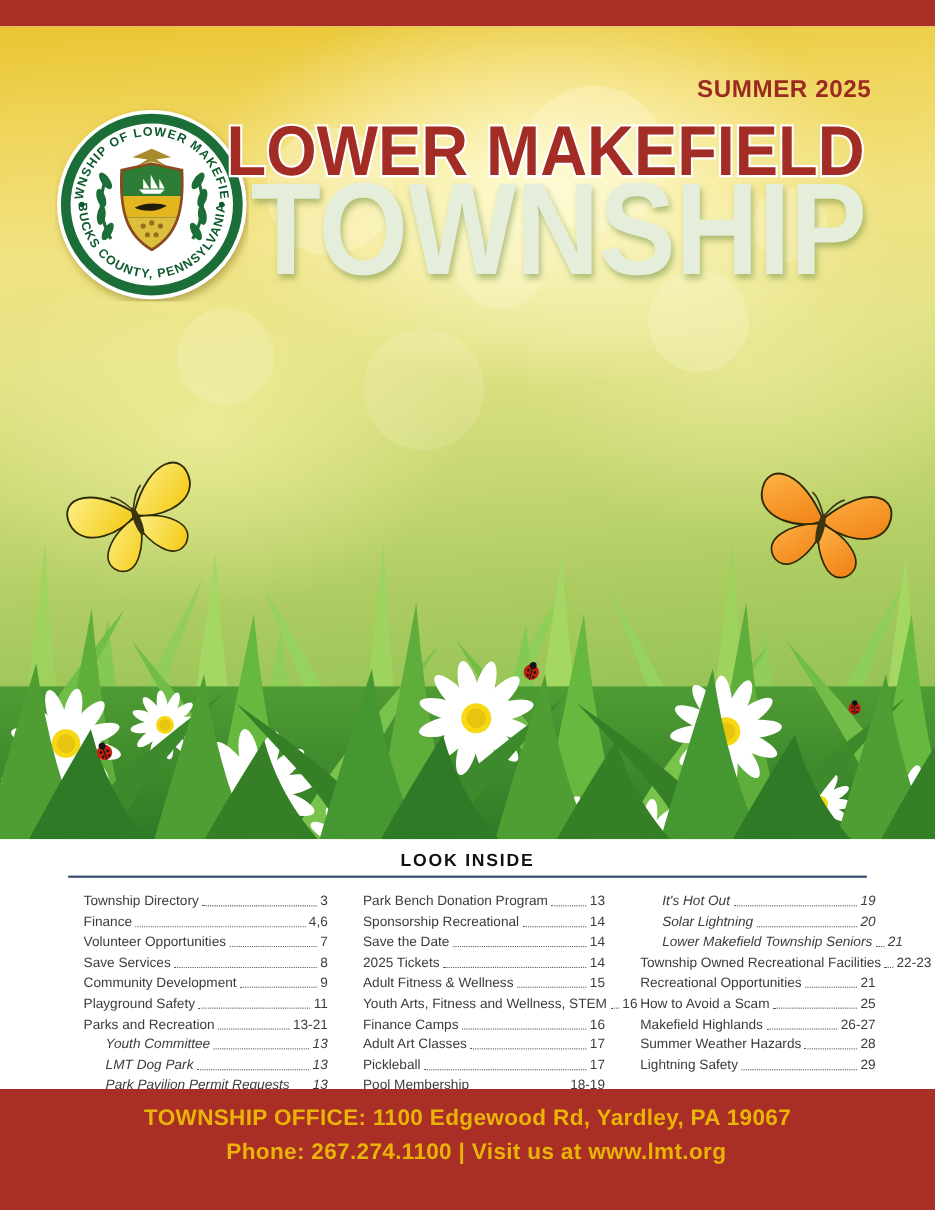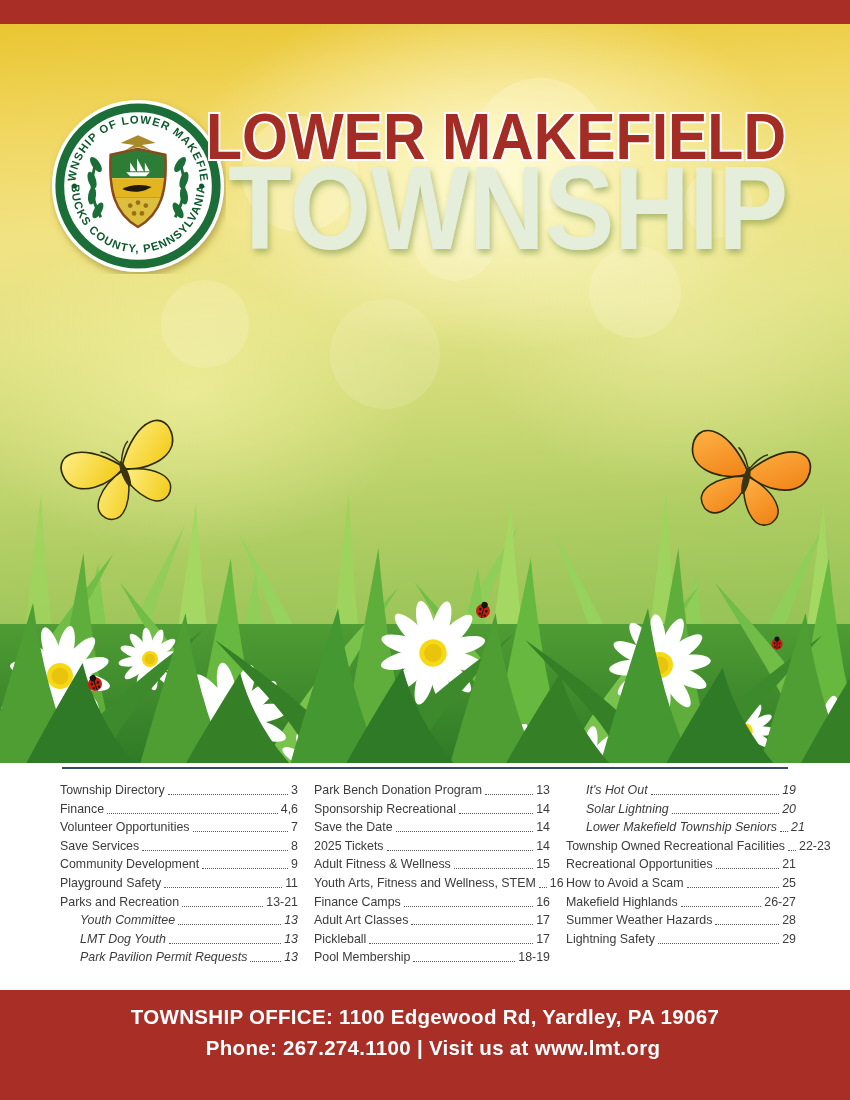--- a/index.html
+++ b/index.html
@@ -42,33 +42,33 @@
   .toc-section{position:absolute;left:0;top:763px;width:850px;height:227px;background:#ffffff;}
   .toc-heading{
     text-align:center;margin-top:11px;font-size:16px;font-weight:bold;
     letter-spacing:1.6px;color:#101010;
   }
   .toc-rule{margin:4px auto 0 auto;width:726px;height:2px;background:#34496b;}
   .toc-cols{
     display:grid;grid-template-columns:238px 236px 230px;column-gap:16px;
     padding:14px 0 0 60px;
   }
-  .toc-row{display:flex;align-items:baseline;margin-bottom:4.6px;font-size:12.4px;color:#3c3c3c;}
+  .toc-row{display:flex;align-items:baseline;margin-bottom:4.6px;font-size:12.4px;color:#3c3c3c;margin-left:16px;}
   .toc-row.indent{padding-left:20px;font-style:italic;}
   .toc-label{white-space:nowrap;}
   .toc-dots{
     flex:1;margin:0 3px 2px 3px;align-self:flex-end;
     border-bottom:1.6px dotted #5a5a5a;min-width:8px;
   }
   .toc-page{white-space:nowrap;}
 
   
   .footer{
     position:absolute;left:0;top:990px;width:850px;height:110px;background:#a82e26;
-    color:#ffffff;text-align:center;
+    color:#eab308;text-align:center;
   }
   .footer-line1{margin-top:15px;font-size:20.5px;font-weight:bold;letter-spacing:0.3px;}
   .footer-line2{margin-top:7px;font-size:20.5px;font-weight:bold;letter-spacing:0.3px;margin-left:16px;}
 
   .arc-text{font-size:11.6px;font-weight:bold;letter-spacing:1.1px;fill:#0e5a2c;font-family:"Liberation Sans",sans-serif;}
 </style>
 </head>
 <body>
 
 <div class="page">
@@ -210,20 +210,21 @@
         <use href="#b1" transform="translate(505,649) scale(2.3,0.34)" fill="#357f27"></use>
         <use href="#b1" transform="translate(665,644) scale(2.4,0.36)" fill="#2f7a26"></use>
         <use href="#b1" transform="translate(800,649) scale(2.2,0.34)" fill="#357f27"></use>
       </g>
 
       <use href="#ladybug" transform="translate(95,660) rotate(-20)"></use>
       <use href="#ladybug" transform="translate(483,587) rotate(15)"></use>
       <use href="#ladybug" transform="translate(777,620) scale(0.8)"></use>
     </svg>
 
+    <div class="issue">SUMMER 2025</div>
 
     <svg class="seal-wrap" viewBox="0 0 180 180">
       <defs>
         <path id="arcTop" d="M 26 90 A 64 64 0 0 1 154 90"></path>
         <path id="arcBot" d="M 22 90 A 68 68 0 0 0 158 90"></path>
         <clipPath id="shieldClip">
           <path d="M90 52 L118 58 C120 95 114 118 90 132 C66 118 60 95 62 58 Z"></path>
         </clipPath>
         <filter id="sealShadow" x="-20%" y="-20%" width="140%" height="140%">
           <feDropShadow dx="2" dy="4" stdDeviation="4" flood-color="#7e6a14" flood-opacity="0.5"></feDropShadow>
@@ -285,20 +286,21 @@
         <filter id="townShadow" x="-10%" y="-20%" width="120%" height="150%">
           <feDropShadow dx="2" dy="4" stdDeviation="3" flood-color="#6f8f3f" flood-opacity="0.55"></feDropShadow>
         </filter>
       </defs>
       <text class="t1" x="300" y="65" text-anchor="middle" textLength="580" lengthAdjust="spacingAndGlyphs">LOWER MAKEFIELD</text>
       <text class="t2" x="312" y="155" text-anchor="middle" textLength="560" lengthAdjust="spacingAndGlyphs" filter="url(#townShadow)">TOWNSHIP</text>
     </svg>
   </div>
 
   <div class="toc-section">
+    <div class="toc-heading">LOOK INSIDE</div>
     <div class="toc-rule"></div>
     <div class="toc-cols">
       <div class="toc-col">
           <div class="toc-row">
             <span class="toc-label">Township Directory</span>
             <span class="toc-dots"></span>
             <span class="toc-page">3</span>
           </div>
           <div class="toc-row">
             <span class="toc-label">Finance</span>
@@ -329,21 +331,21 @@
             <span class="toc-label">Parks and Recreation</span>
             <span class="toc-dots"></span>
             <span class="toc-page">13-21</span>
           </div>
           <div class="toc-row indent">
             <span class="toc-label">Youth Committee</span>
             <span class="toc-dots"></span>
             <span class="toc-page">13</span>
           </div>
           <div class="toc-row indent">
-            <span class="toc-label">LMT Dog Youth</span>
+            <span class="toc-label">LMT Dog Park</span>
             <span class="toc-dots"></span>
             <span class="toc-page">13</span>
           </div>
           <div class="toc-row indent">
             <span class="toc-label">Park Pavilion Permit Requests</span>
             <span class="toc-dots"></span>
             <span class="toc-page">13</span>
           </div>
         </div>
       <div class="toc-col">

